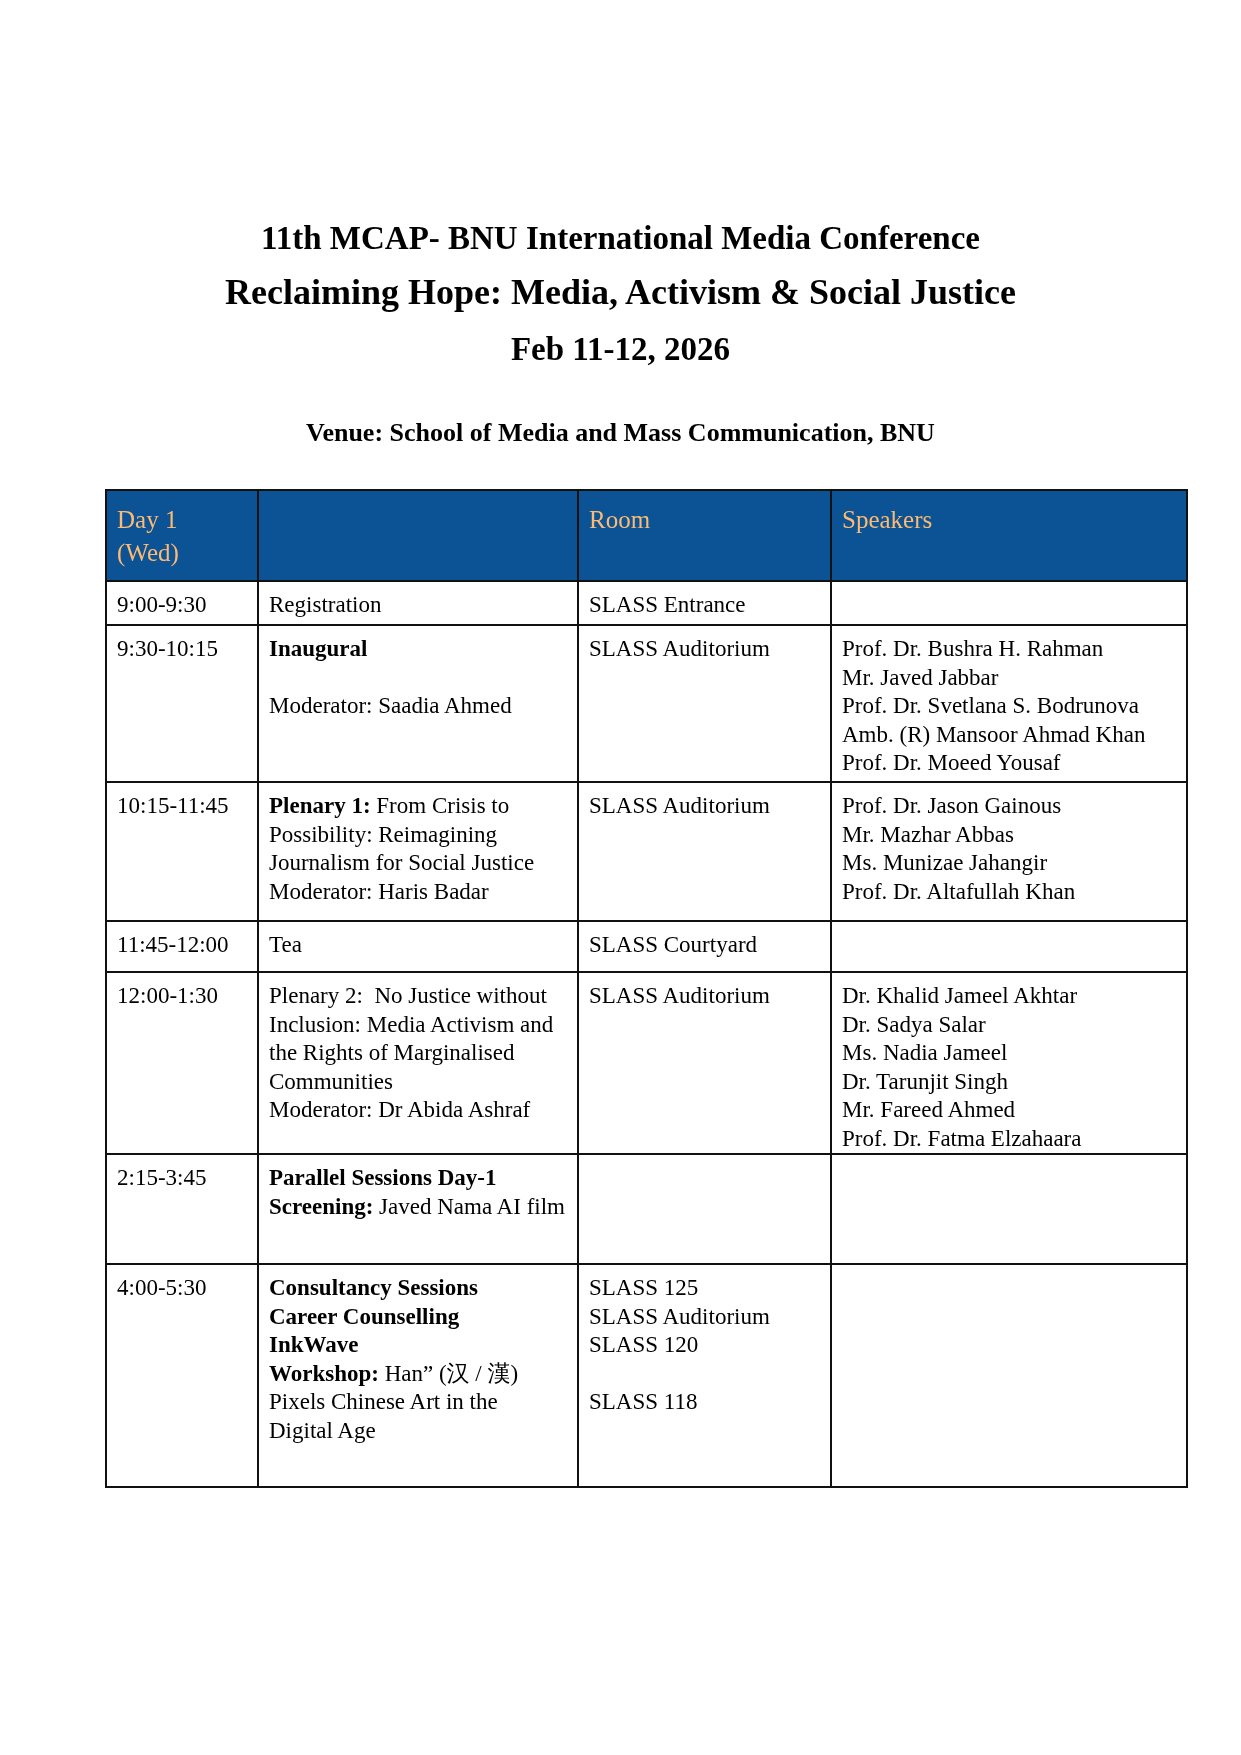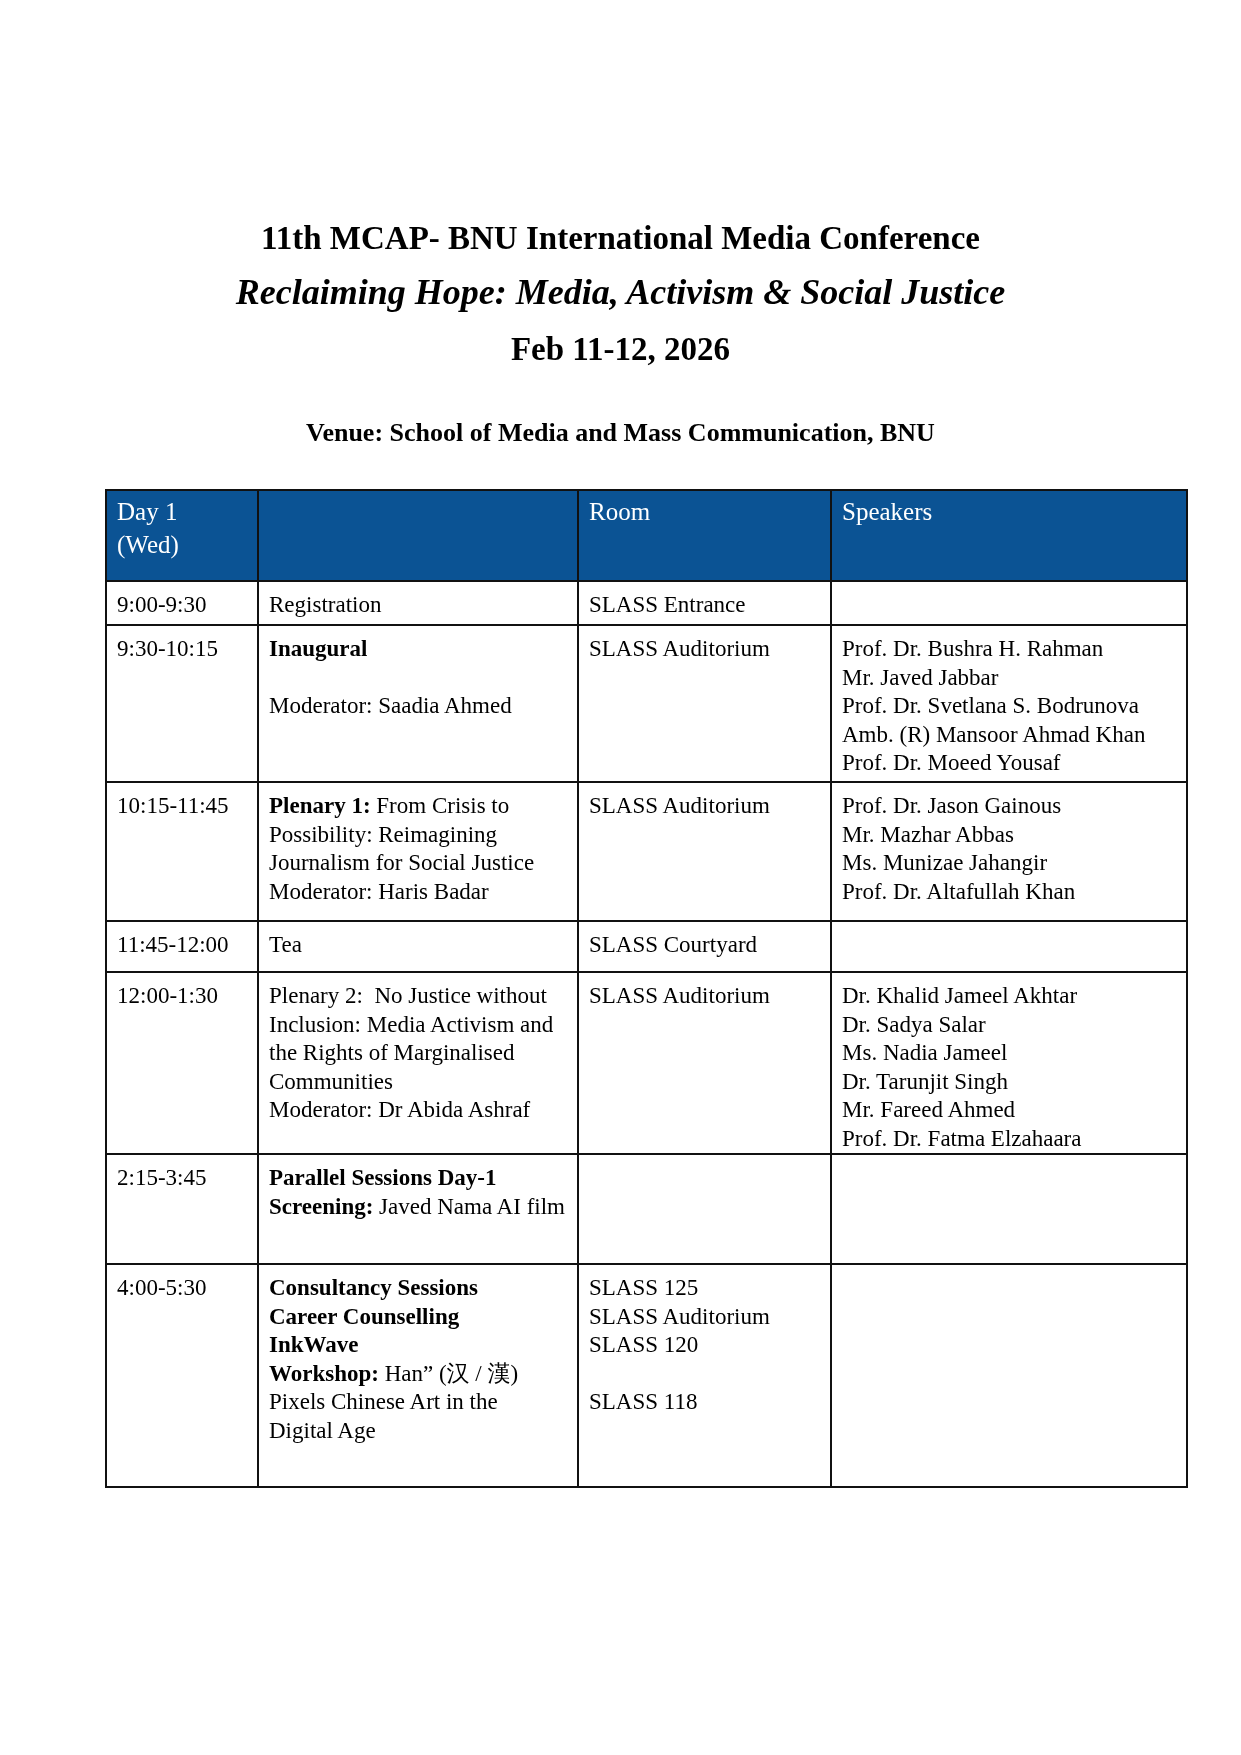--- a/index.html
+++ b/index.html
@@ -1,28 +1,28 @@
 <!DOCTYPE html>
 <html><head>
 <meta charset="utf-8">
 <style>
   html, body { margin: 0; padding: 0; background: #ffffff; }
   body { width: 1241px; height: 1755px; position: relative; overflow: hidden;
          font-family: "Liberation Serif", "DejaVu Serif", serif; color: #000; }
   .title { position: absolute; left: 0; width: 1241px; text-align: center; font-weight: bold; white-space: nowrap; }
   #t1 { top: 218px; font-size: 33px; line-height: 40px; }
-  #t2 { top: 270px; font-size: 36px; line-height: 44px; font-style: italic; }
+  #t2 { top: 270px; font-size: 36px; line-height: 44px; }
   #t3 { top: 329px; font-size: 33px; line-height: 40px; }
   #venue { position: absolute; top: 416px; left: 306px; font-size: 26px; line-height: 34px; font-weight: bold; white-space: nowrap; }
 
   table.sched { position: absolute; left: 105px; top: 489px; width: 1081px;
                 border-collapse: collapse; table-layout: fixed; font-size: 23px; line-height: 28.5px; }
   table.sched td, table.sched th { border: 2px solid #111; vertical-align: top; text-align: left;
                 padding: 9px 10px 0 10px; font-weight: normal; }
-  table.sched th { background: #0b5394; color: #ffffff; font-size: 25px; line-height: 33px; padding-top: 4px; }
+  table.sched th { background: #0b5394; color: #fdba74; font-size: 25px; line-height: 33px; padding-top: 12px; }
   col.c1 { width: 152px; } col.c2 { width: 320px; } col.c3 { width: 253px; } col.c4 { width: 356px; }
   tr.h { height: 91px; }
   .b { font-weight: bold; }
   .gap { height: 28.5px; }
   .line { display: block; }
 </style>
 </head>
 <body>
 
 <div id="t1" class="title">11th MCAP- BNU International Media Conference</div>

